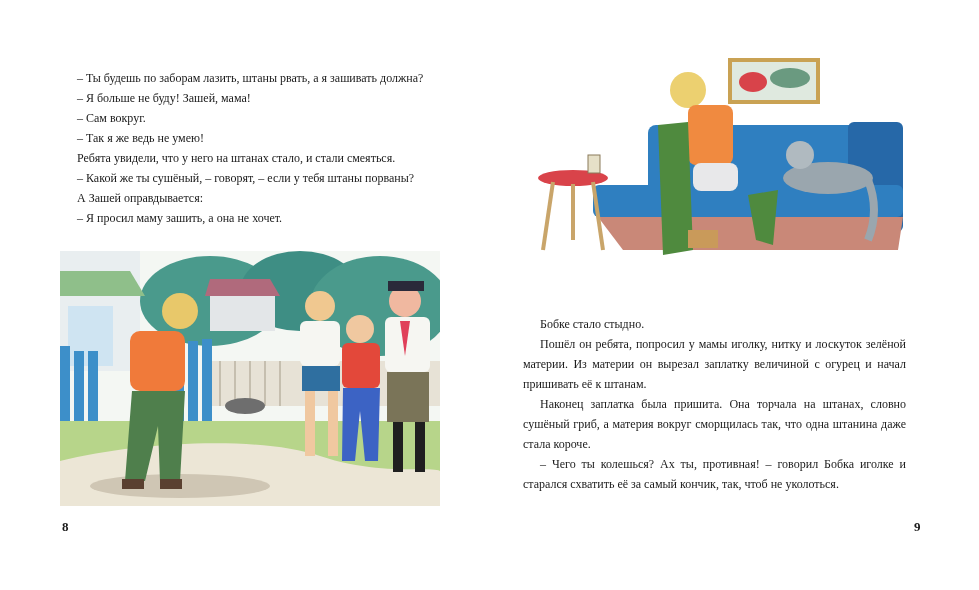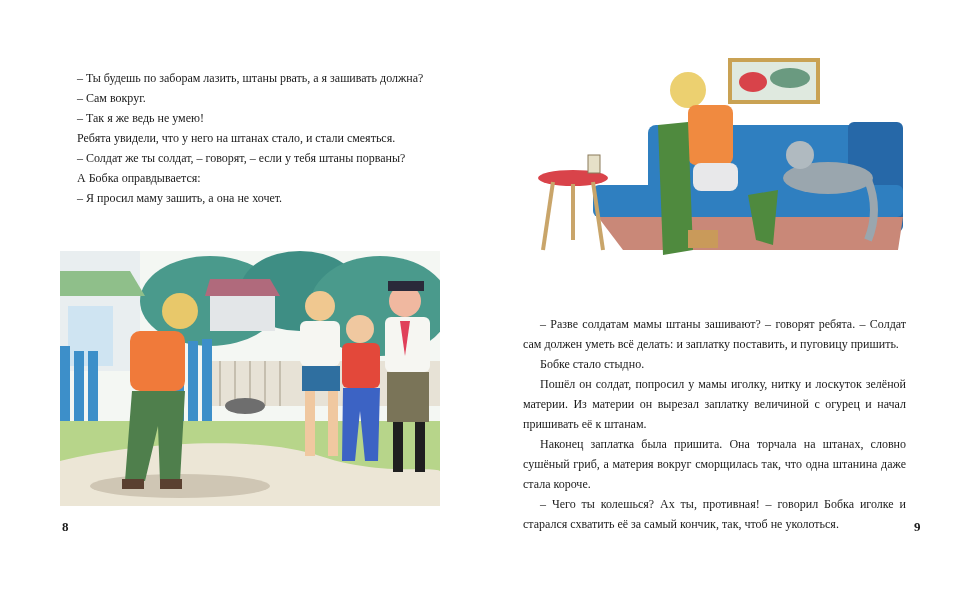--- a/index.html
+++ b/index.html
@@ -19,25 +19,26 @@
   .illus-yard { left:60px; top:251px; width:380px; height:255px; }
   .illus-room { left:38px; top:50px; width:395px; height:210px; }
   svg { display:block; }
 </style>
 </head>
 <body>
 
 <div class="page page-left">
   <div class="text-block left-text">
     <p>– Ты будешь по заборам лазить, штаны рвать, а я зашивать должна?</p>
+    <p>– Я больше не буду! Зашей, мама!</p>
     <p>– Сам вокруг.</p>
     <p>– Так я же ведь не умею!</p>
     <p>Ребята увидели, что у него на штанах стало, и стали смеяться.</p>
-    <p>– Солдат же ты солдат, – говорят, – если у тебя штаны порваны?</p>
-    <p>А Бобка оправдывается:</p>
+    <p>– Какой же ты сушёный, – говорят, – если у тебя штаны порваны?</p>
+    <p>А Зашей оправдывается:</p>
     <p>– Я просил маму зашить, а она не хочет.</p>
   </div>
 
   <div class="illus illus-yard">
     <svg width="380" height="255" viewBox="0 0 380 255">
       <rect x="0" y="0" width="380" height="255" fill="#f4f7f3"></rect>
 
       <ellipse cx="150" cy="50" rx="70" ry="45" fill="#4a9a8c"></ellipse>
       <ellipse cx="240" cy="40" rx="60" ry="40" fill="#3e8e84"></ellipse>
       <ellipse cx="320" cy="55" rx="70" ry="50" fill="#4a9a8c"></ellipse>
@@ -136,21 +137,20 @@
 
       <ellipse cx="300" cy="128" rx="45" ry="16" fill="#9aa6ae"></ellipse>
       <circle cx="272" cy="105" r="14" fill="#b0bac0"></circle>
       <path d="M340,130 Q352,160 340,190" stroke="#9aa6ae" stroke-width="8" fill="none"></path>
 
       <path d="M220,145 L250,140 L245,195 L228,190 Z" fill="#4f8a3e"></path>
     </svg>
   </div>
 
   <div class="text-block right-text">
-    <p>– Разве солдатам мамы штаны зашивают? – говорят ребята. – Солдат сам должен уметь всё делать: и заплатку поставить, и пуговицу пришить.</p>
     <p>Бобке стало стыдно.</p>
-    <p>Пошёл он солдат, попросил у мамы иголку, нитку и лоскуток зелёной материи. Из материи он вырезал заплатку величиной с огурец и начал пришивать её к штанам.</p>
+    <p>Пошёл он ребята, попросил у мамы иголку, нитку и лоскуток зелёной материи. Из материи он вырезал заплатку величиной с огурец и начал пришивать её к штанам.</p>
     <p>Наконец заплатка была пришита. Она торчала на штанах, словно сушёный гриб, а материя вокруг сморщилась так, что одна штанина даже стала короче.</p>
     <p>– Чего ты колешься? Ах ты, противная! – говорил Бобка иголке и старался схватить её за самый кончик, так, чтоб не уколоться.</p>
   </div>
 
   <div class="pagenum pn-right">9</div>
 </div>
 
 </body></html>

